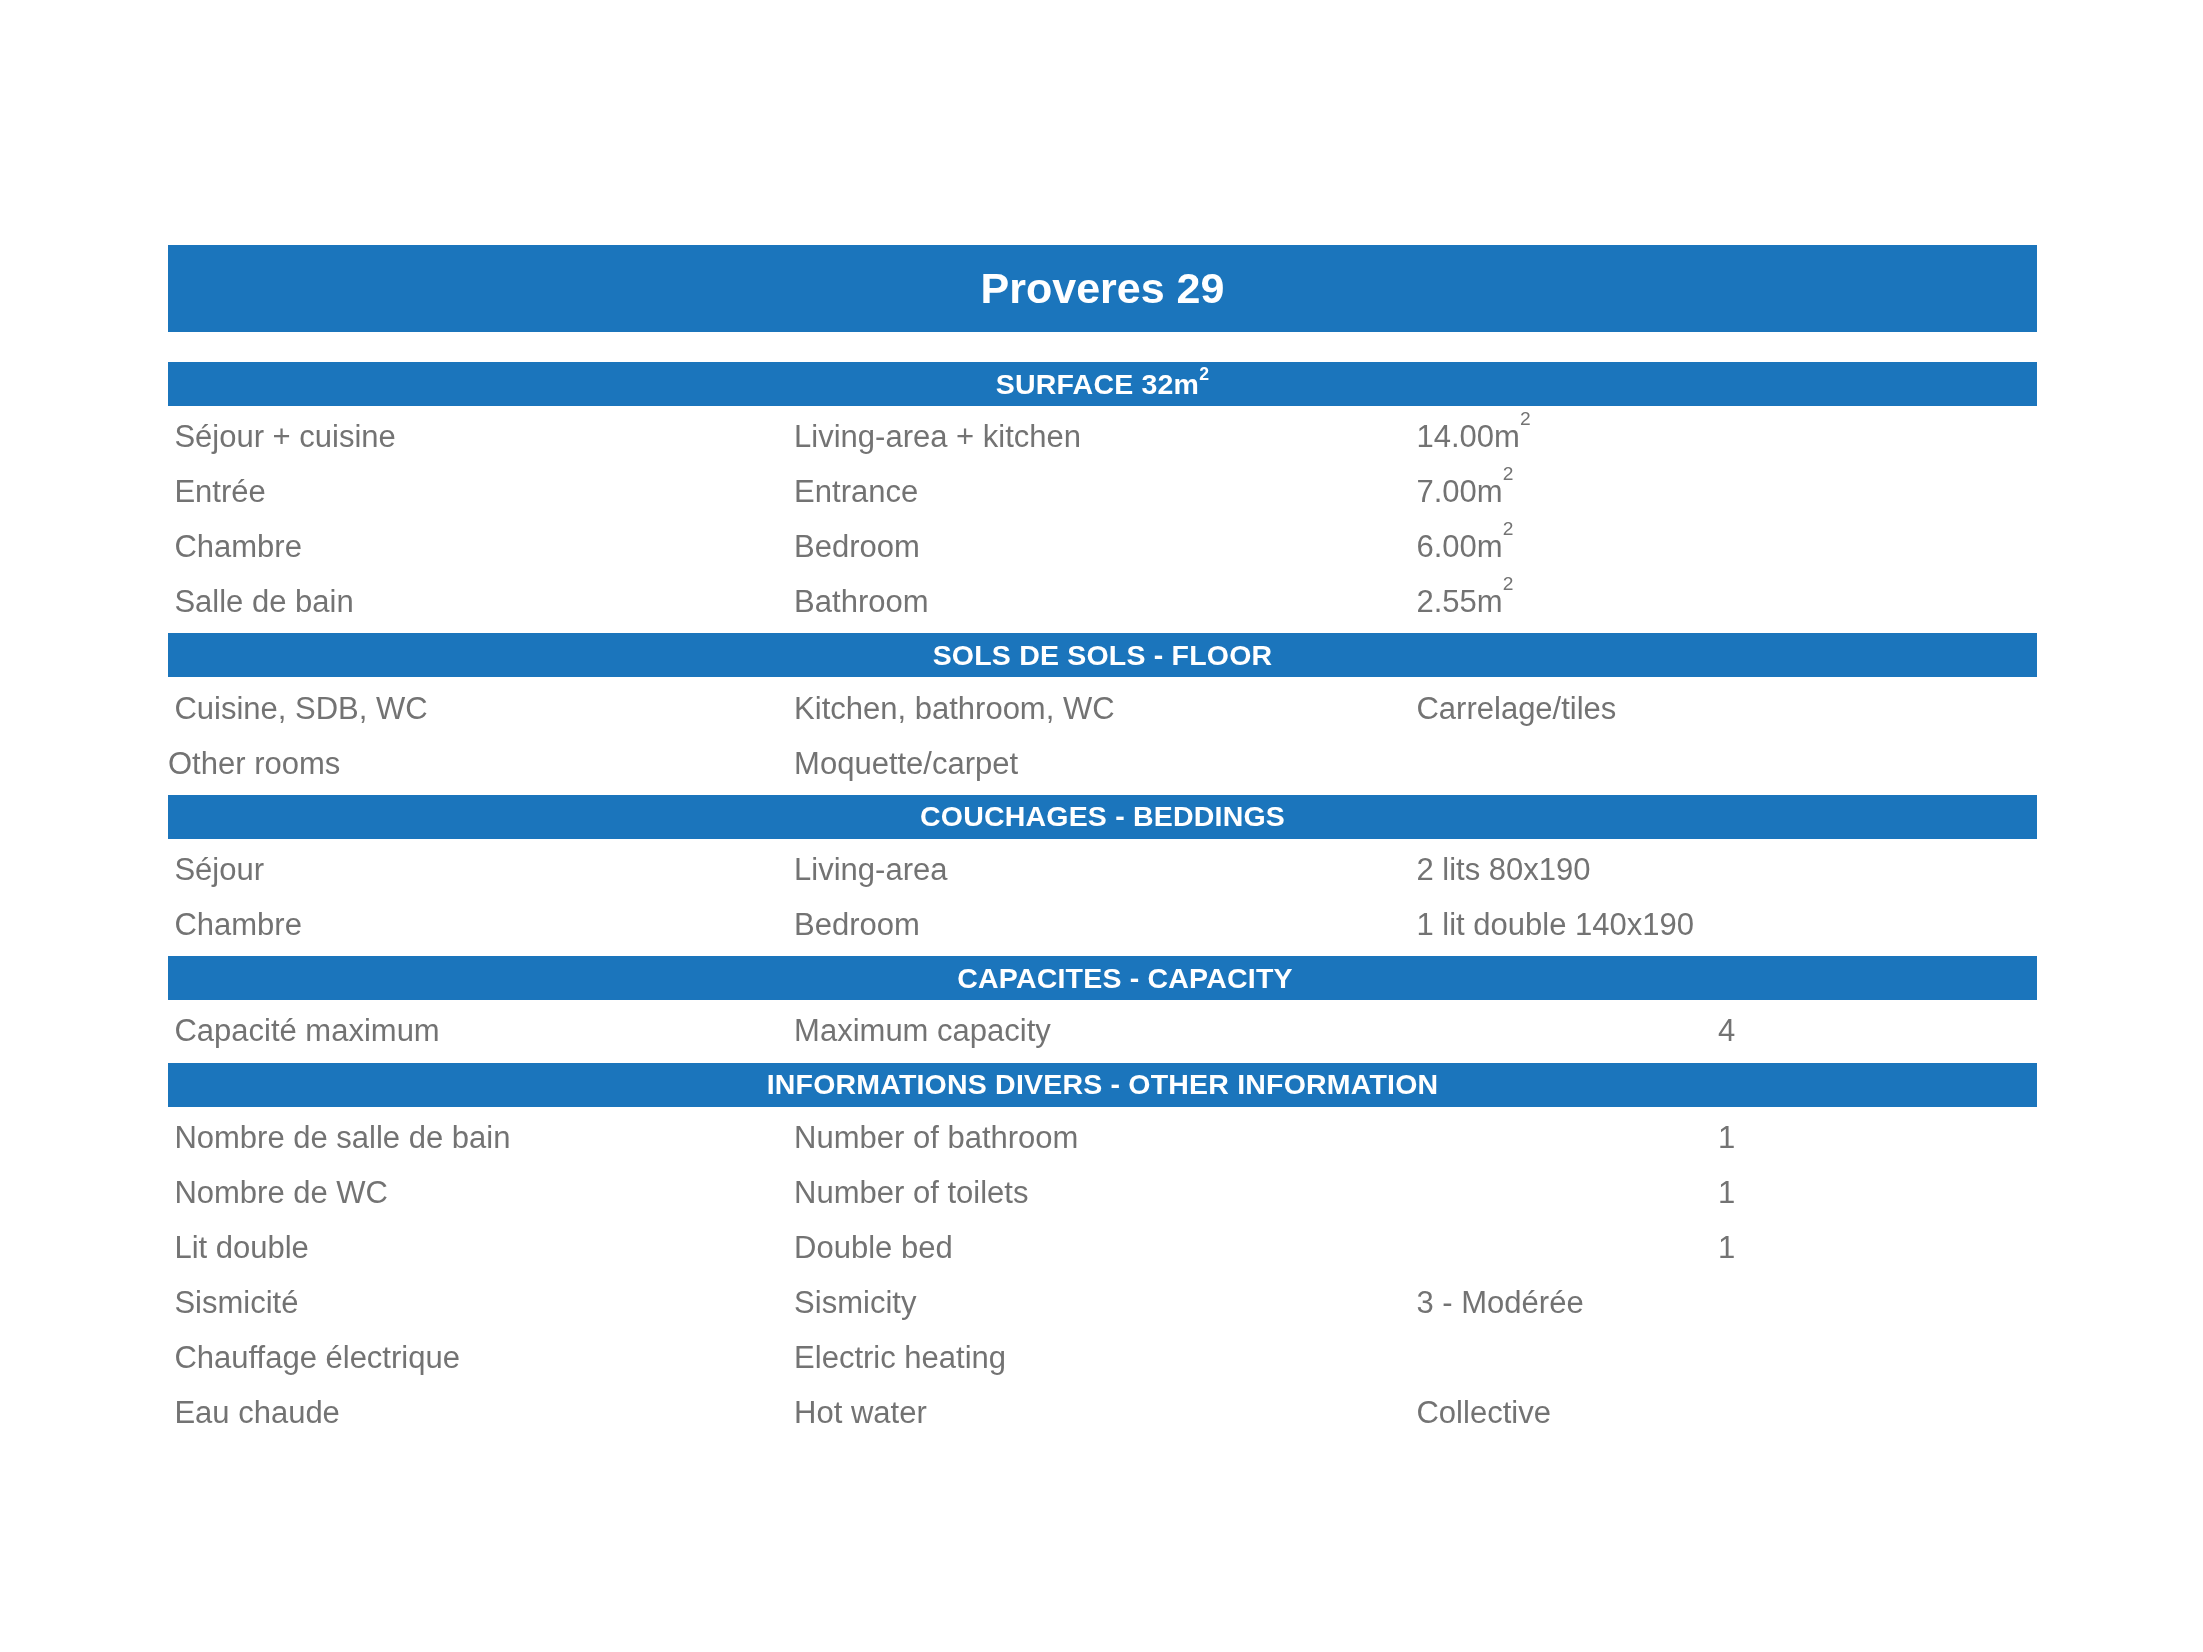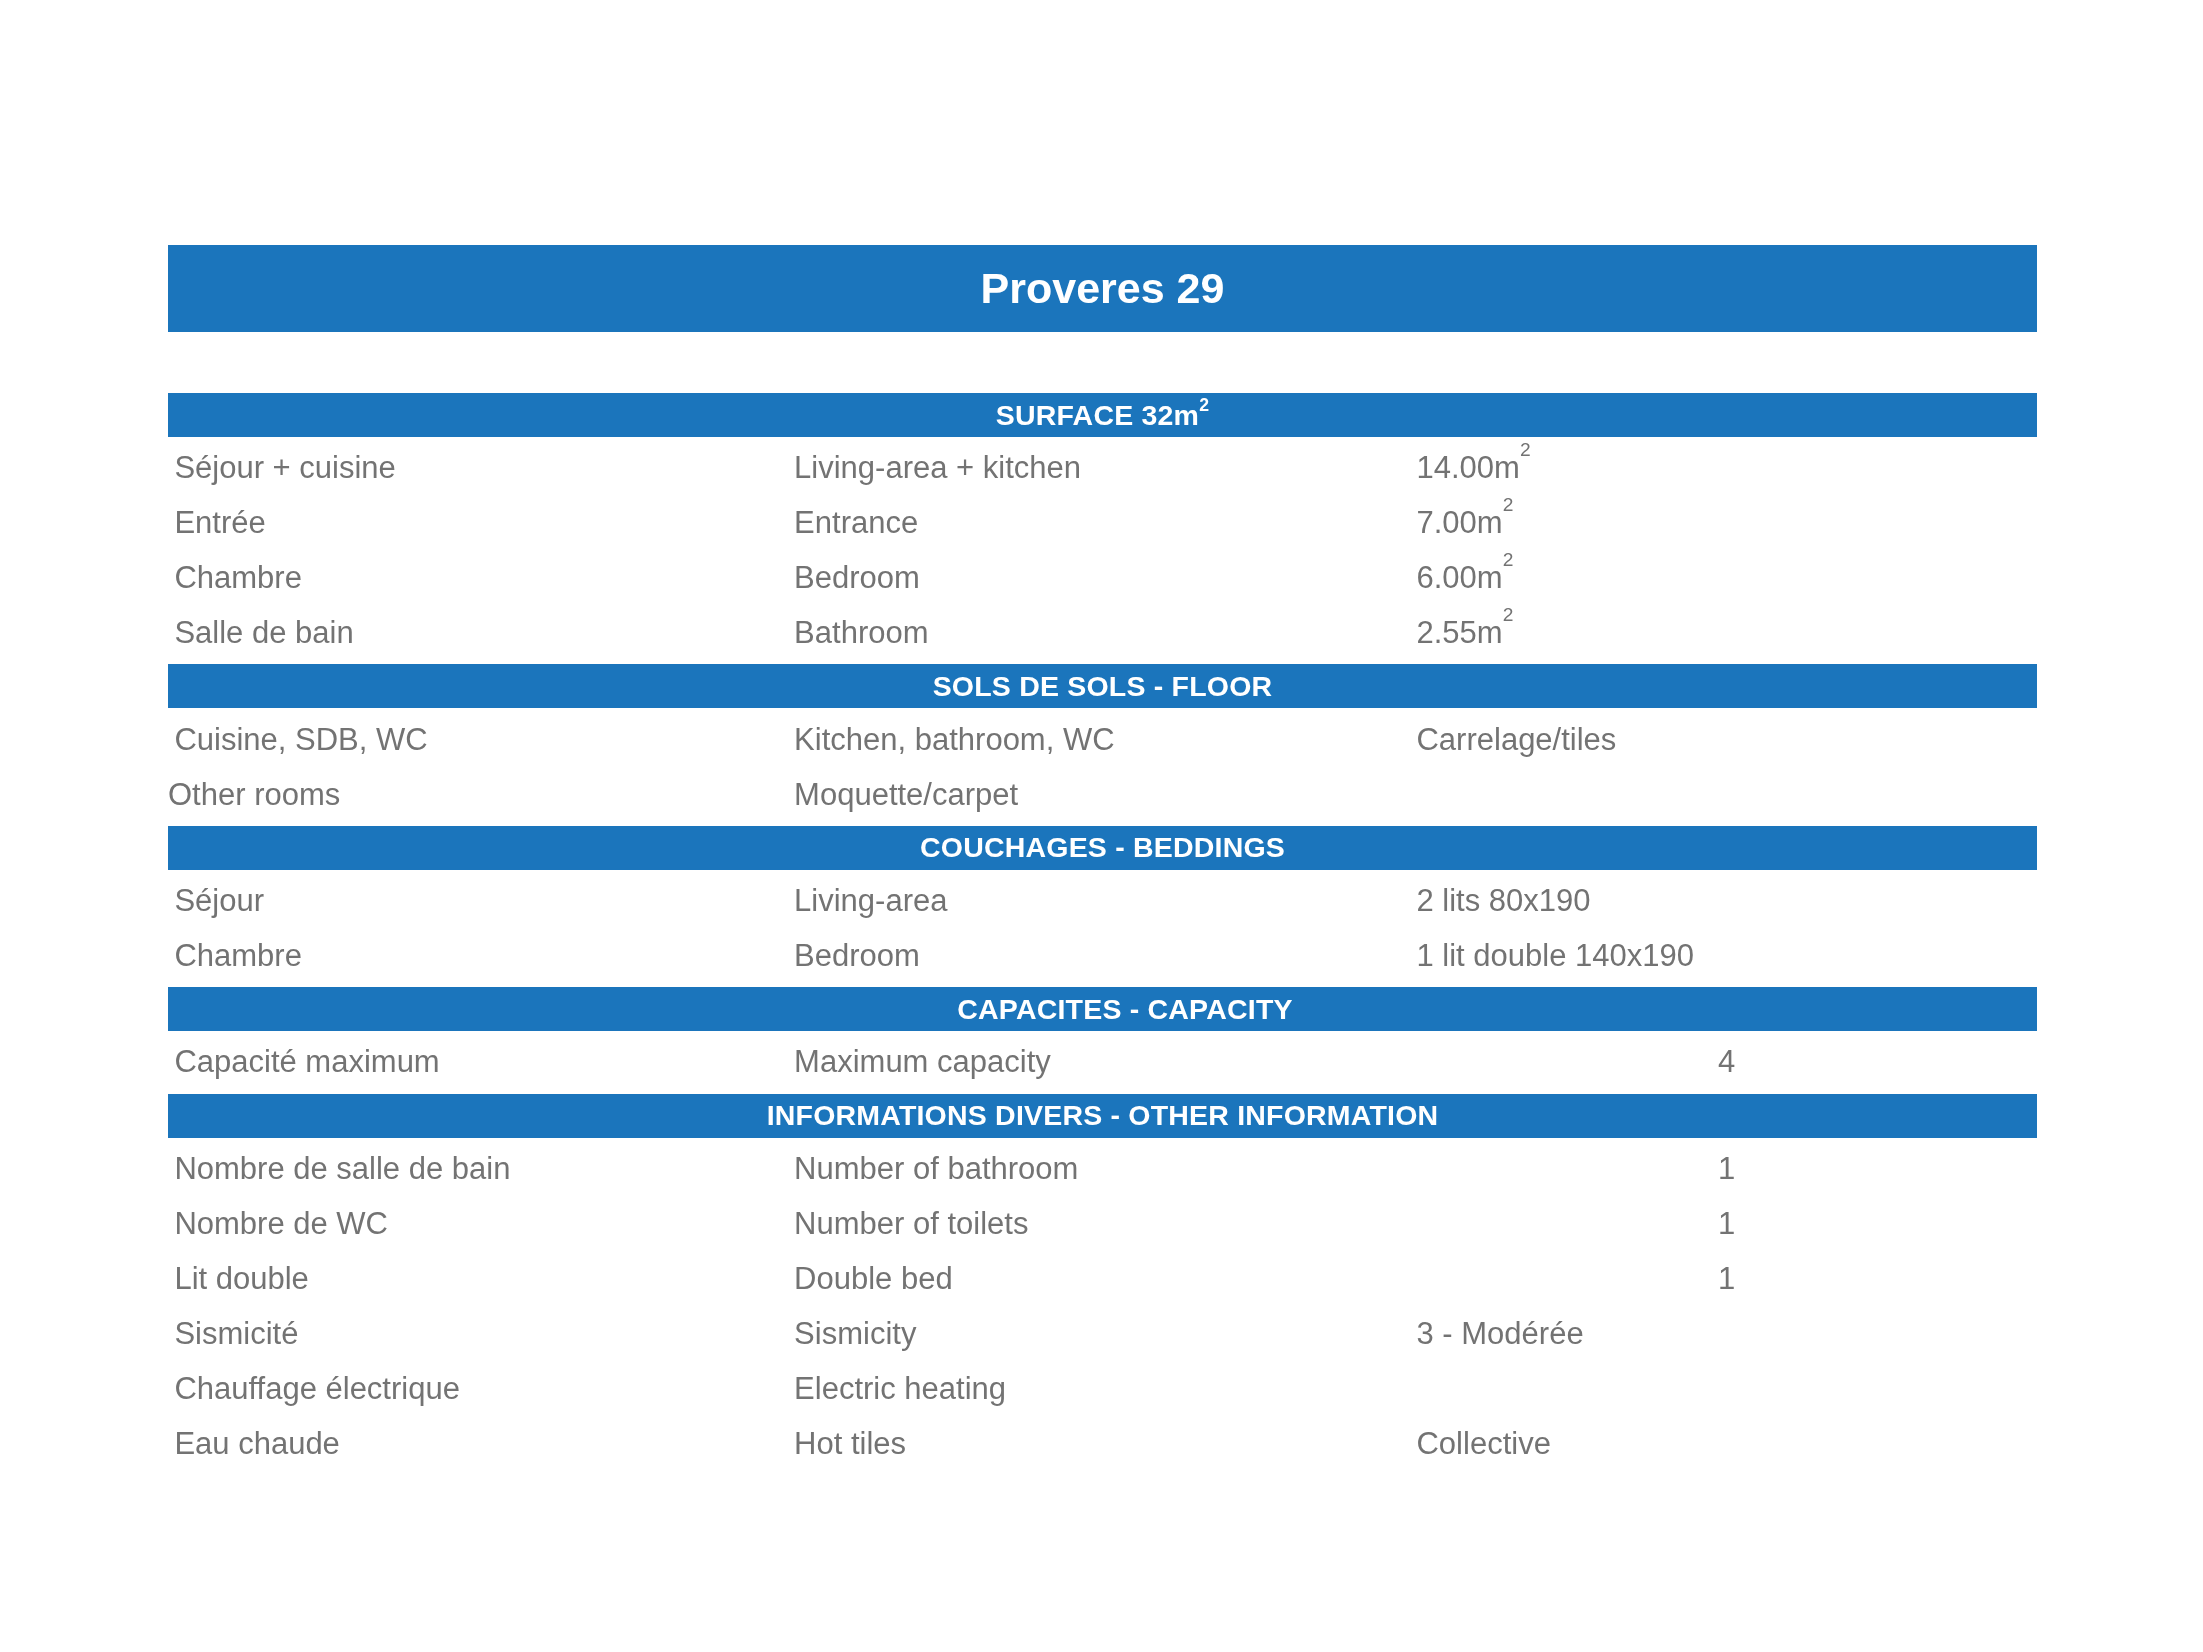--- a/index.html
+++ b/index.html
@@ -22,21 +22,21 @@
     width: 1869px;
   }
   .title-bar {
     height: 87px;
     display: flex;
     align-items: center;
     justify-content: center;
     color: #ffffff;
     font-weight: bold;
     font-size: 43px;
-    margin-bottom: 61px;
+    margin-bottom: 30px;
   }
   .section-header {
     height: 44px;
     margin: 3.7px 0;
     display: flex;
     align-items: center;
     justify-content: center;
     color: #ffffff;
     font-weight: bold;
     font-size: 28.5px;
@@ -161,20 +161,20 @@
             <div class="cell-en">Sismicity</div>
             <div class="cell-value"><span>3 - Modérée</span><sup class="sq"></sup></div>
           </div>
           <div class="row">
             <div class="cell-fr">Chauffage électrique</div>
             <div class="cell-en">Electric heating</div>
             <div class="cell-value"><span></span><sup class="sq"></sup></div>
           </div>
           <div class="row">
             <div class="cell-fr">Eau chaude</div>
-            <div class="cell-en">Hot tiles</div>
+            <div class="cell-en">Hot water</div>
             <div class="cell-value"><span>Collective</span><sup class="sq"></sup></div>
           </div>
         </div>
       </div>
   </div>
 </div>
 
 
 </body></html>

